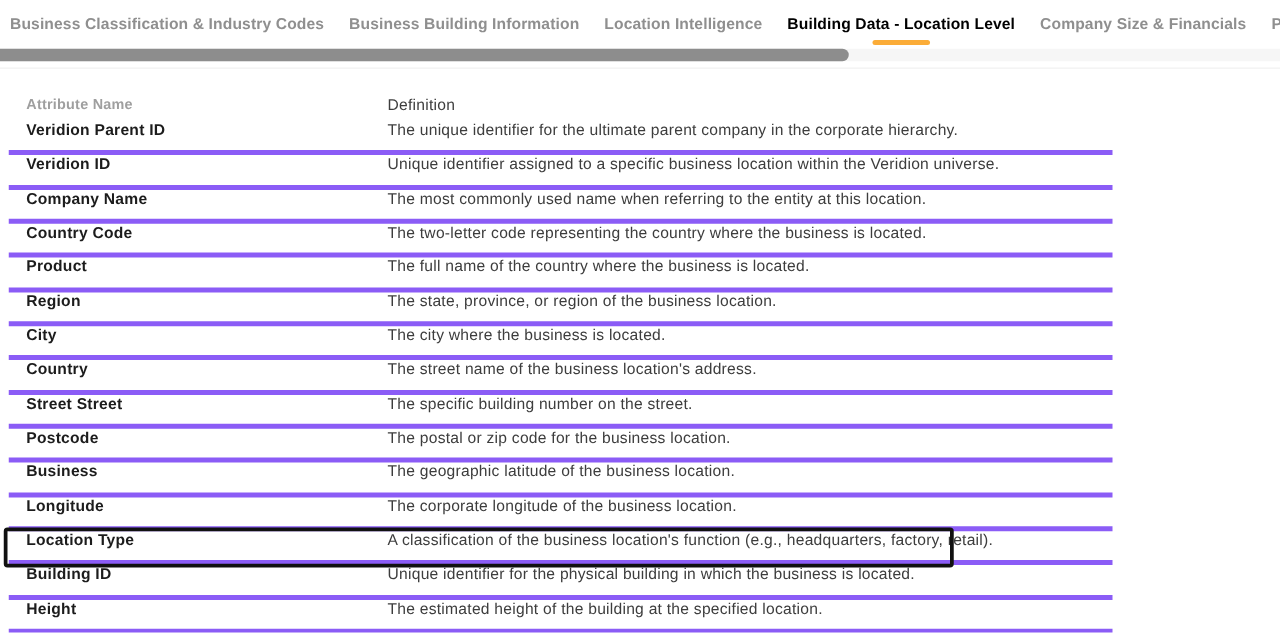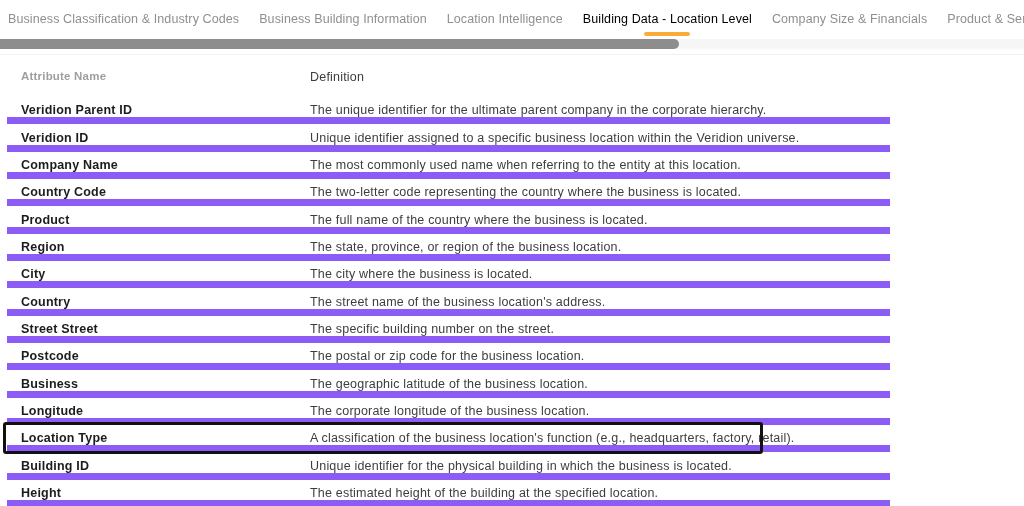--- a/index.html
+++ b/index.html
@@ -12,21 +12,21 @@
   }
 
   
   .tab-bar {
     position:absolute; top:0; left:0; width:1024px; height:38px;
     display:flex; gap:20px; padding:13px 0 0 8px;
     background:#ffffff; white-space:nowrap;
   }
   .tab {
     position:relative;
-    font-size:12.5px; font-weight:400; letter-spacing:0.1px;
+    font-size:12.5px; font-weight:700; letter-spacing:0.1px;
     color:#8f8f8f; cursor:pointer; line-height:1;
   }
   .tab.active { color:#000000; }
   .tab-underline {
     position:absolute; left:50%; transform:translateX(-50%);
     top:19px; width:46px; height:4px; border-radius:2px;
     background:#fbac38;
   }
 
   
@@ -38,28 +38,28 @@
     position:absolute; top:0; left:0; width:679px; height:10px;
     background:#8d8d8d; border-radius:0 5px 5px 0; cursor:pointer;
   }
   .section-divider {
     position:absolute; top:54px; left:0; width:1024px; height:1px;
     background:#f1f1f1;
   }
 
   
   .attr-table { position:absolute; top:70px; left:7px; width:883px; }
-  .thead { display:flex; height:27px; }
+  .thead { display:flex; height:27px; align-items:center; }
   .thead .cell {
     font-size:11.5px; font-weight:400; color:#9f9f9f; letter-spacing:0.4px;
   }
   .row {
     position:relative;
-    display:flex; height:27.35px; align-items:flex-end;
-    border-bottom:7px solid #8b5cf6;
+    display:flex; height:27.35px; align-items:flex-start;
+    border-bottom:4px solid #8b5cf6;
   }
   .cell.name {
     width:303px; padding-left:14px; flex:none;
     font-size:12.5px; font-weight:700; color:#1c1c1c; letter-spacing:0.2px;
   }
   .thead .cell.name { font-weight:600; font-size:11.5px; color:#9f9f9f; }
   .cell.def {
     flex:1; font-size:12.5px; color:#3d3d3d; letter-spacing:0.2px;
   }
   .highlight-box {

